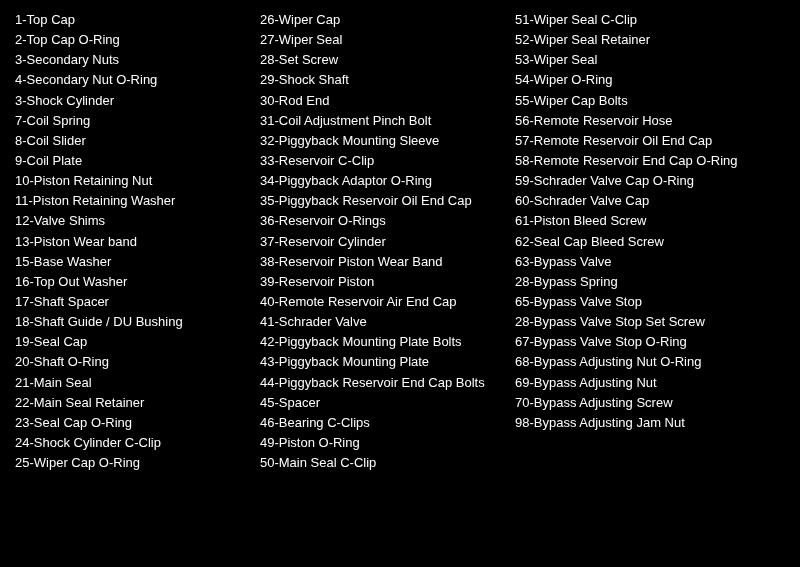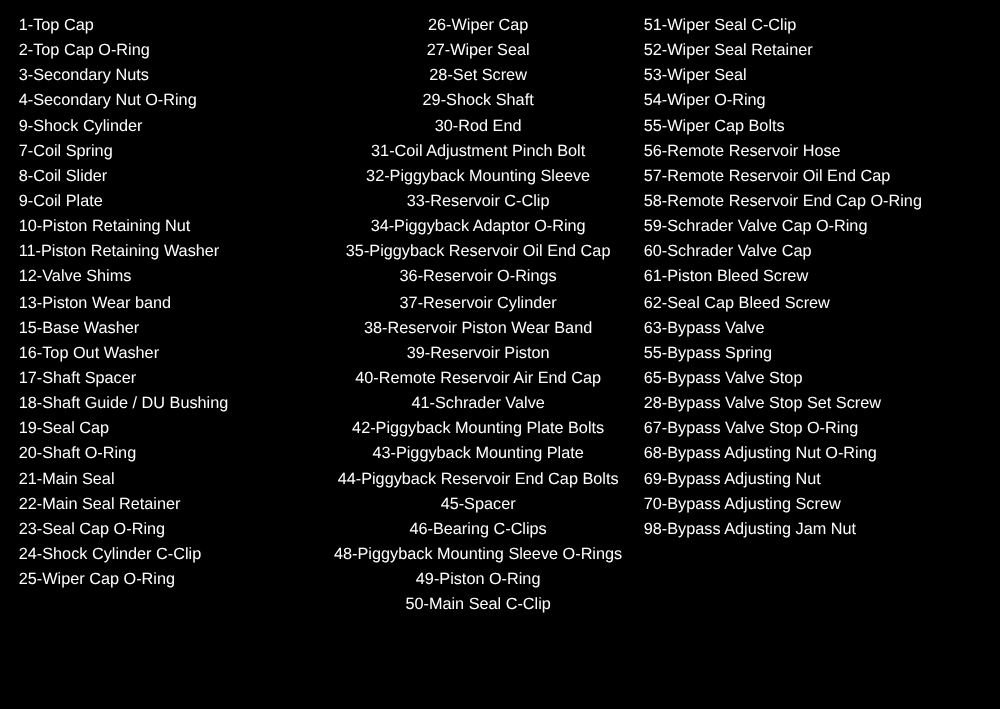--- a/index.html
+++ b/index.html
@@ -23,40 +23,39 @@
       flex-direction: column;
       line-height: 1.55;
     }
     .col1 {
       width: 245px;
       padding-right: 10px;
     }
     .col2 {
       width: 255px;
       padding-right: 10px;
-      align-items: center;
     }
     .col3 {
       width: 270px;
     }
     .item {
       white-space: pre-wrap;
     }
   </style>
 </head>
 <body>
 
 <div class="columns-container">
 
   <div class="column col1" id="col1-container">
       <div class="item">1-Top Cap</div>
       <div class="item">2-Top Cap O-Ring</div>
       <div class="item">3-Secondary Nuts</div>
       <div class="item">4-Secondary Nut O-Ring</div>
-      <div class="item">9-Shock Cylinder</div>
+      <div class="item">3-Shock Cylinder</div>
       <div class="item">7-Coil Spring</div>
       <div class="item">8-Coil Slider</div>
       <div class="item">9-Coil Plate</div>
       <div class="item">10-Piston Retaining Nut</div>
       <div class="item">11-Piston Retaining Washer</div>
       <div class="item">12-Valve Shims</div>
       <div class="item">13-Piston Wear band</div>
       <div class="item">15-Base Washer</div>
       <div class="item">16-Top Out Washer</div>
       <div class="item">17-Shaft Spacer</div>
@@ -85,40 +84,39 @@
       <div class="item">37-Reservoir Cylinder</div>
       <div class="item">38-Reservoir Piston Wear Band</div>
       <div class="item">39-Reservoir Piston</div>
       <div class="item">40-Remote Reservoir Air End Cap</div>
       <div class="item">41-Schrader Valve</div>
       <div class="item">42-Piggyback Mounting Plate Bolts</div>
       <div class="item">43-Piggyback Mounting Plate</div>
       <div class="item">44-Piggyback Reservoir End Cap Bolts</div>
       <div class="item">45-Spacer</div>
       <div class="item">46-Bearing C-Clips</div>
-      <div class="item">48-Piggyback Mounting Sleeve O-Rings</div>
       <div class="item">49-Piston O-Ring</div>
       <div class="item">50-Main Seal C-Clip</div>
     </div>
 
   <div class="column col3" id="col3-container">
       <div class="item">51-Wiper Seal C-Clip</div>
       <div class="item">52-Wiper Seal Retainer</div>
       <div class="item">53-Wiper Seal</div>
       <div class="item">54-Wiper O-Ring</div>
       <div class="item">55-Wiper Cap Bolts</div>
       <div class="item">56-Remote Reservoir Hose</div>
       <div class="item">57-Remote Reservoir Oil End Cap</div>
       <div class="item">58-Remote Reservoir End Cap O-Ring</div>
       <div class="item">59-Schrader Valve Cap O-Ring</div>
       <div class="item">60-Schrader Valve Cap</div>
       <div class="item">61-Piston Bleed Screw</div>
       <div class="item">62-Seal Cap Bleed Screw</div>
       <div class="item">63-Bypass Valve</div>
-      <div class="item">55-Bypass Spring</div>
+      <div class="item">28-Bypass Spring</div>
       <div class="item">65-Bypass Valve Stop</div>
       <div class="item">28-Bypass Valve Stop Set Screw</div>
       <div class="item">67-Bypass Valve Stop O-Ring</div>
       <div class="item">68-Bypass Adjusting Nut O-Ring</div>
       <div class="item">69-Bypass Adjusting Nut</div>
       <div class="item">70-Bypass Adjusting Screw</div>
       <div class="item">98-Bypass Adjusting Jam Nut</div>
     </div>
 </div>
 

